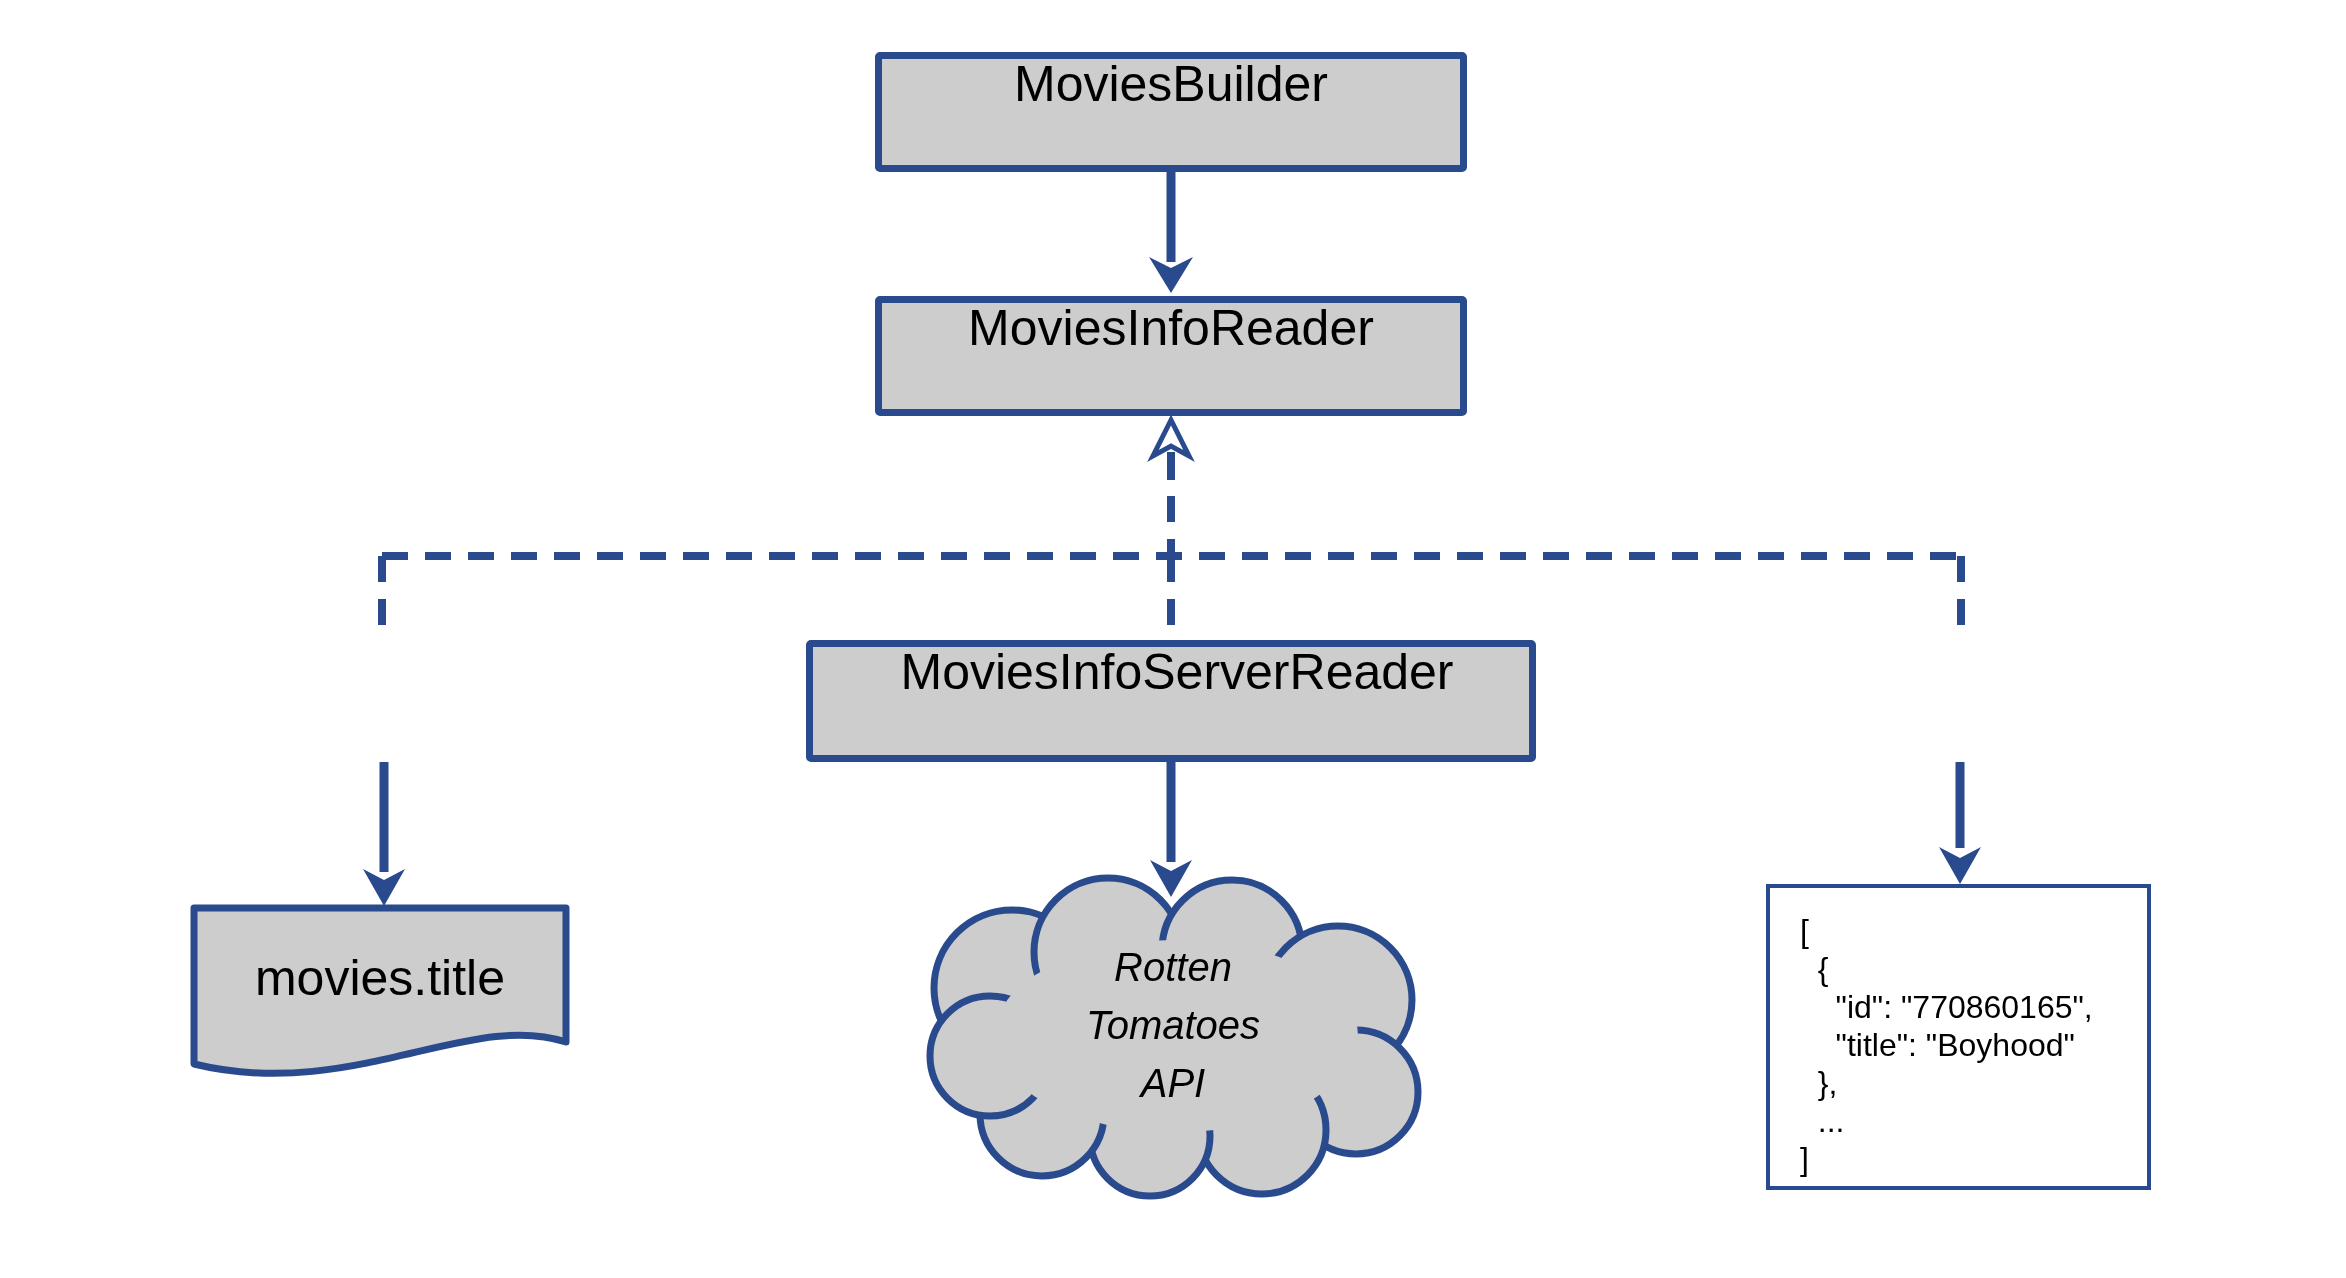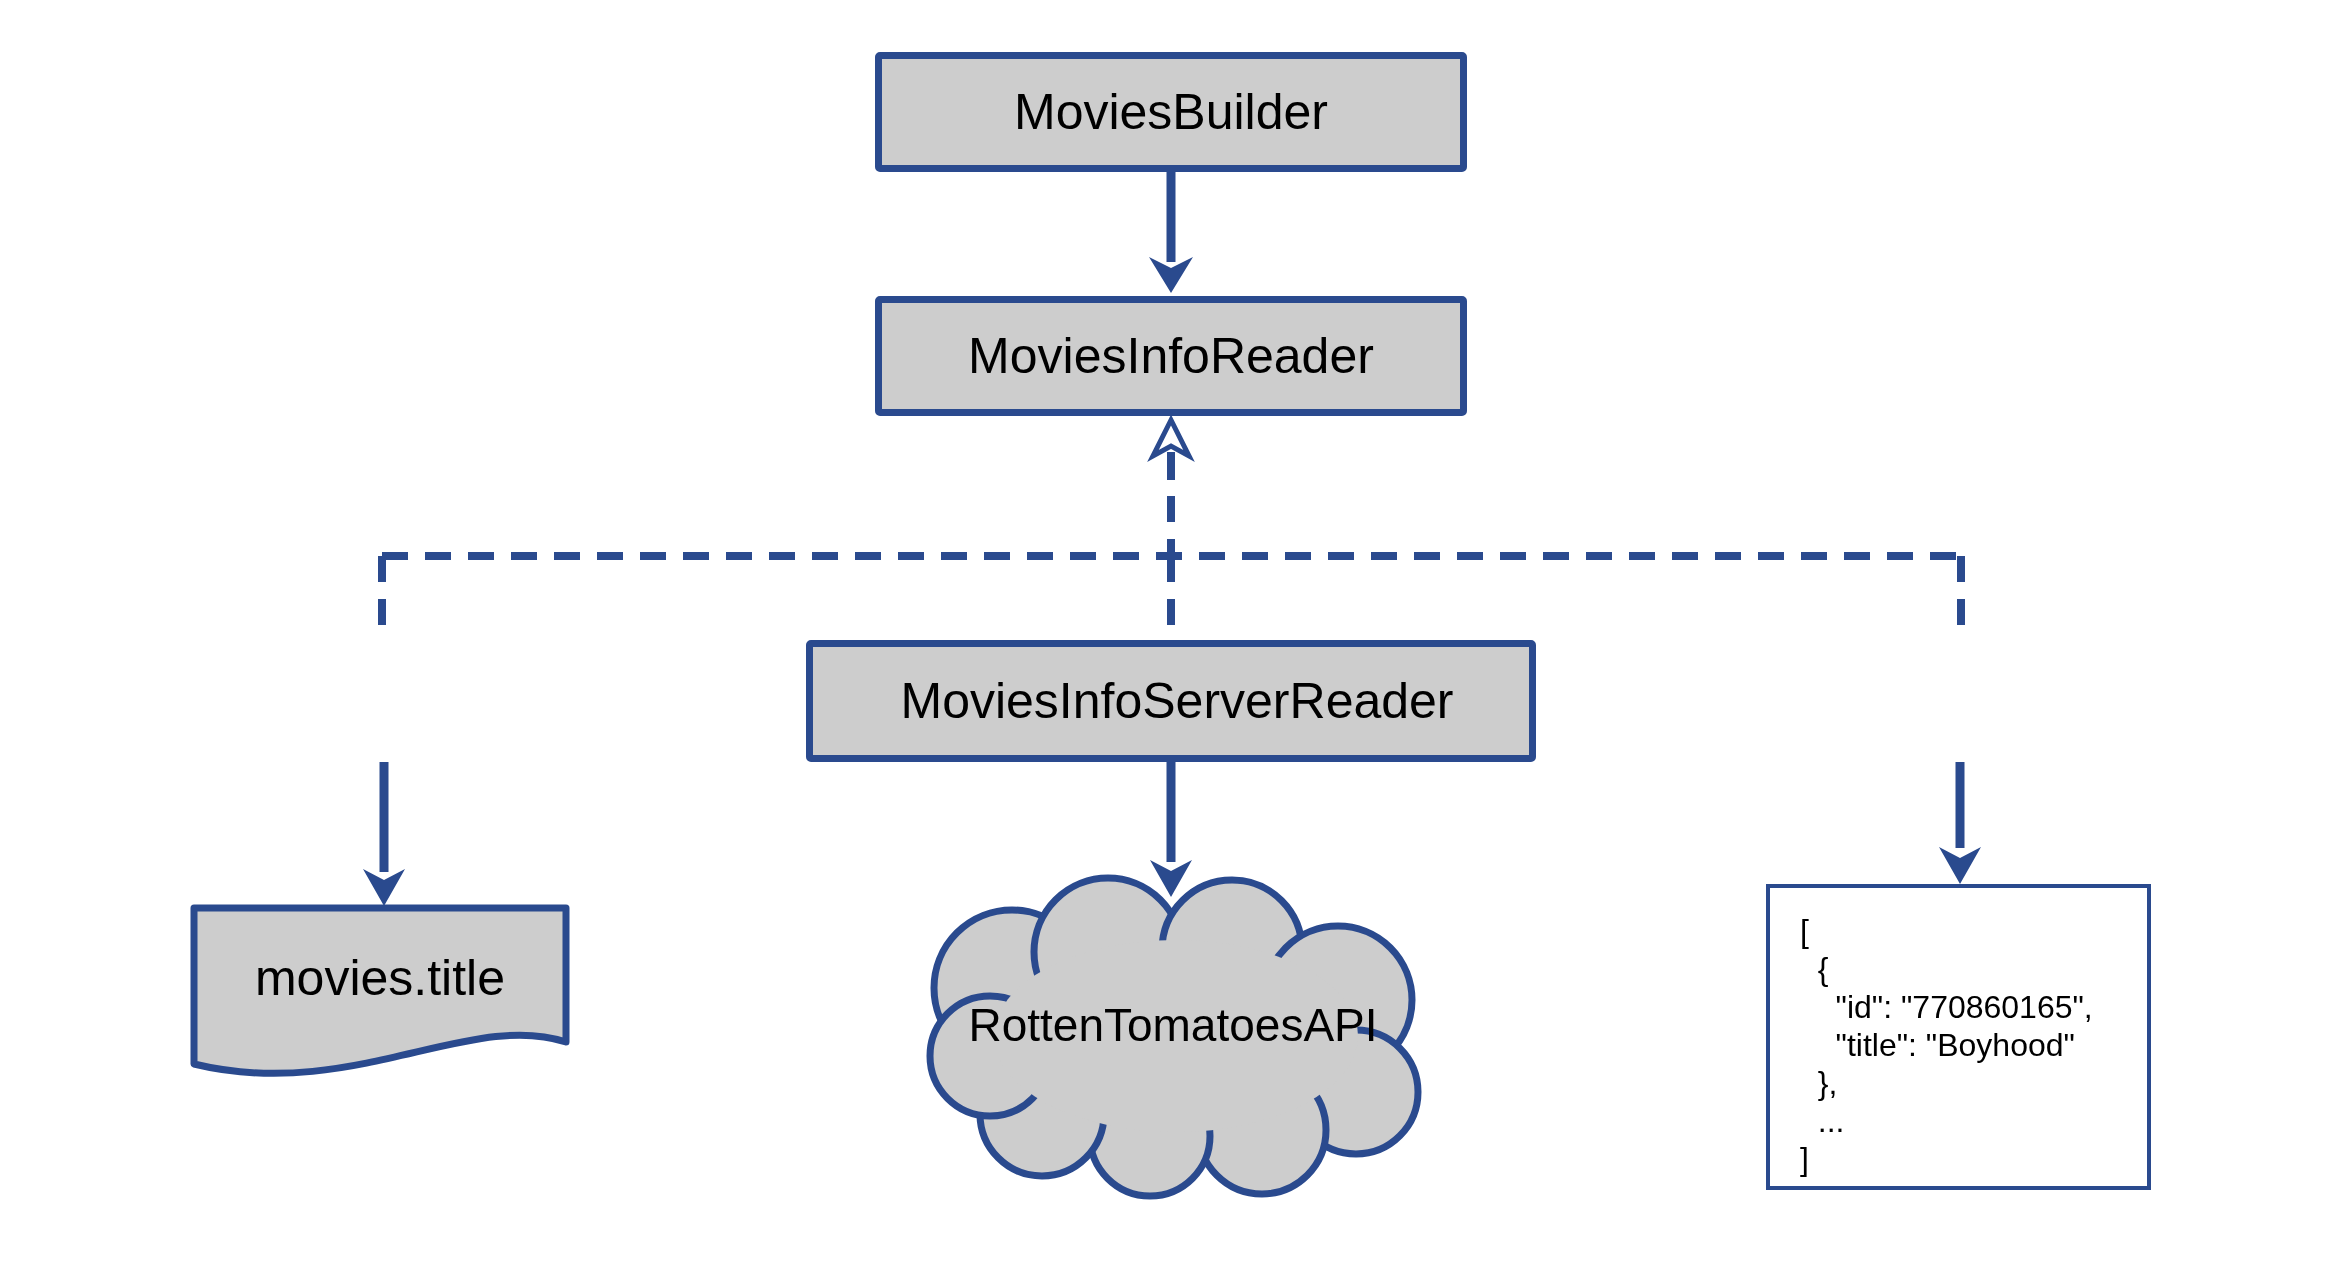--- a/index.html
+++ b/index.html
@@ -22,44 +22,44 @@
     top: 0;
     z-index: 1;
   }
   .node {
     position: absolute;
     z-index: 2;
     background: #cdcdcd;
     border: 7px solid #2a4a8e;
     border-radius: 5px;
     display: flex;
-    align-items: center;
     justify-content: center;
     box-sizing: border-box;
   }
   .node-label {
     font-size: 50px;
     line-height: 1;
     white-space: nowrap;
     letter-spacing: 0px;
   }
   .shape-label {
     position: absolute;
     z-index: 3;
     display: flex;
     align-items: center;
     justify-content: center;
     text-align: center;
     pointer-events: none;
   }
   #json-file-label { font-size: 50px; }
   #cloud-label {
-    flex-direction: row;
-    font-size: 46px;
+    flex-direction: column;
+    font-size: 40px;
     line-height: 58px;
+    font-style: italic;
   }
   #sample-output-box {
     position: absolute;
     z-index: 2;
     background: #ffffff;
     border: 4px solid #2a4a8e;
     box-sizing: border-box;
   }
   #sample-output-code {
     font-family: "Liberation Sans", "DejaVu Sans", sans-serif;

